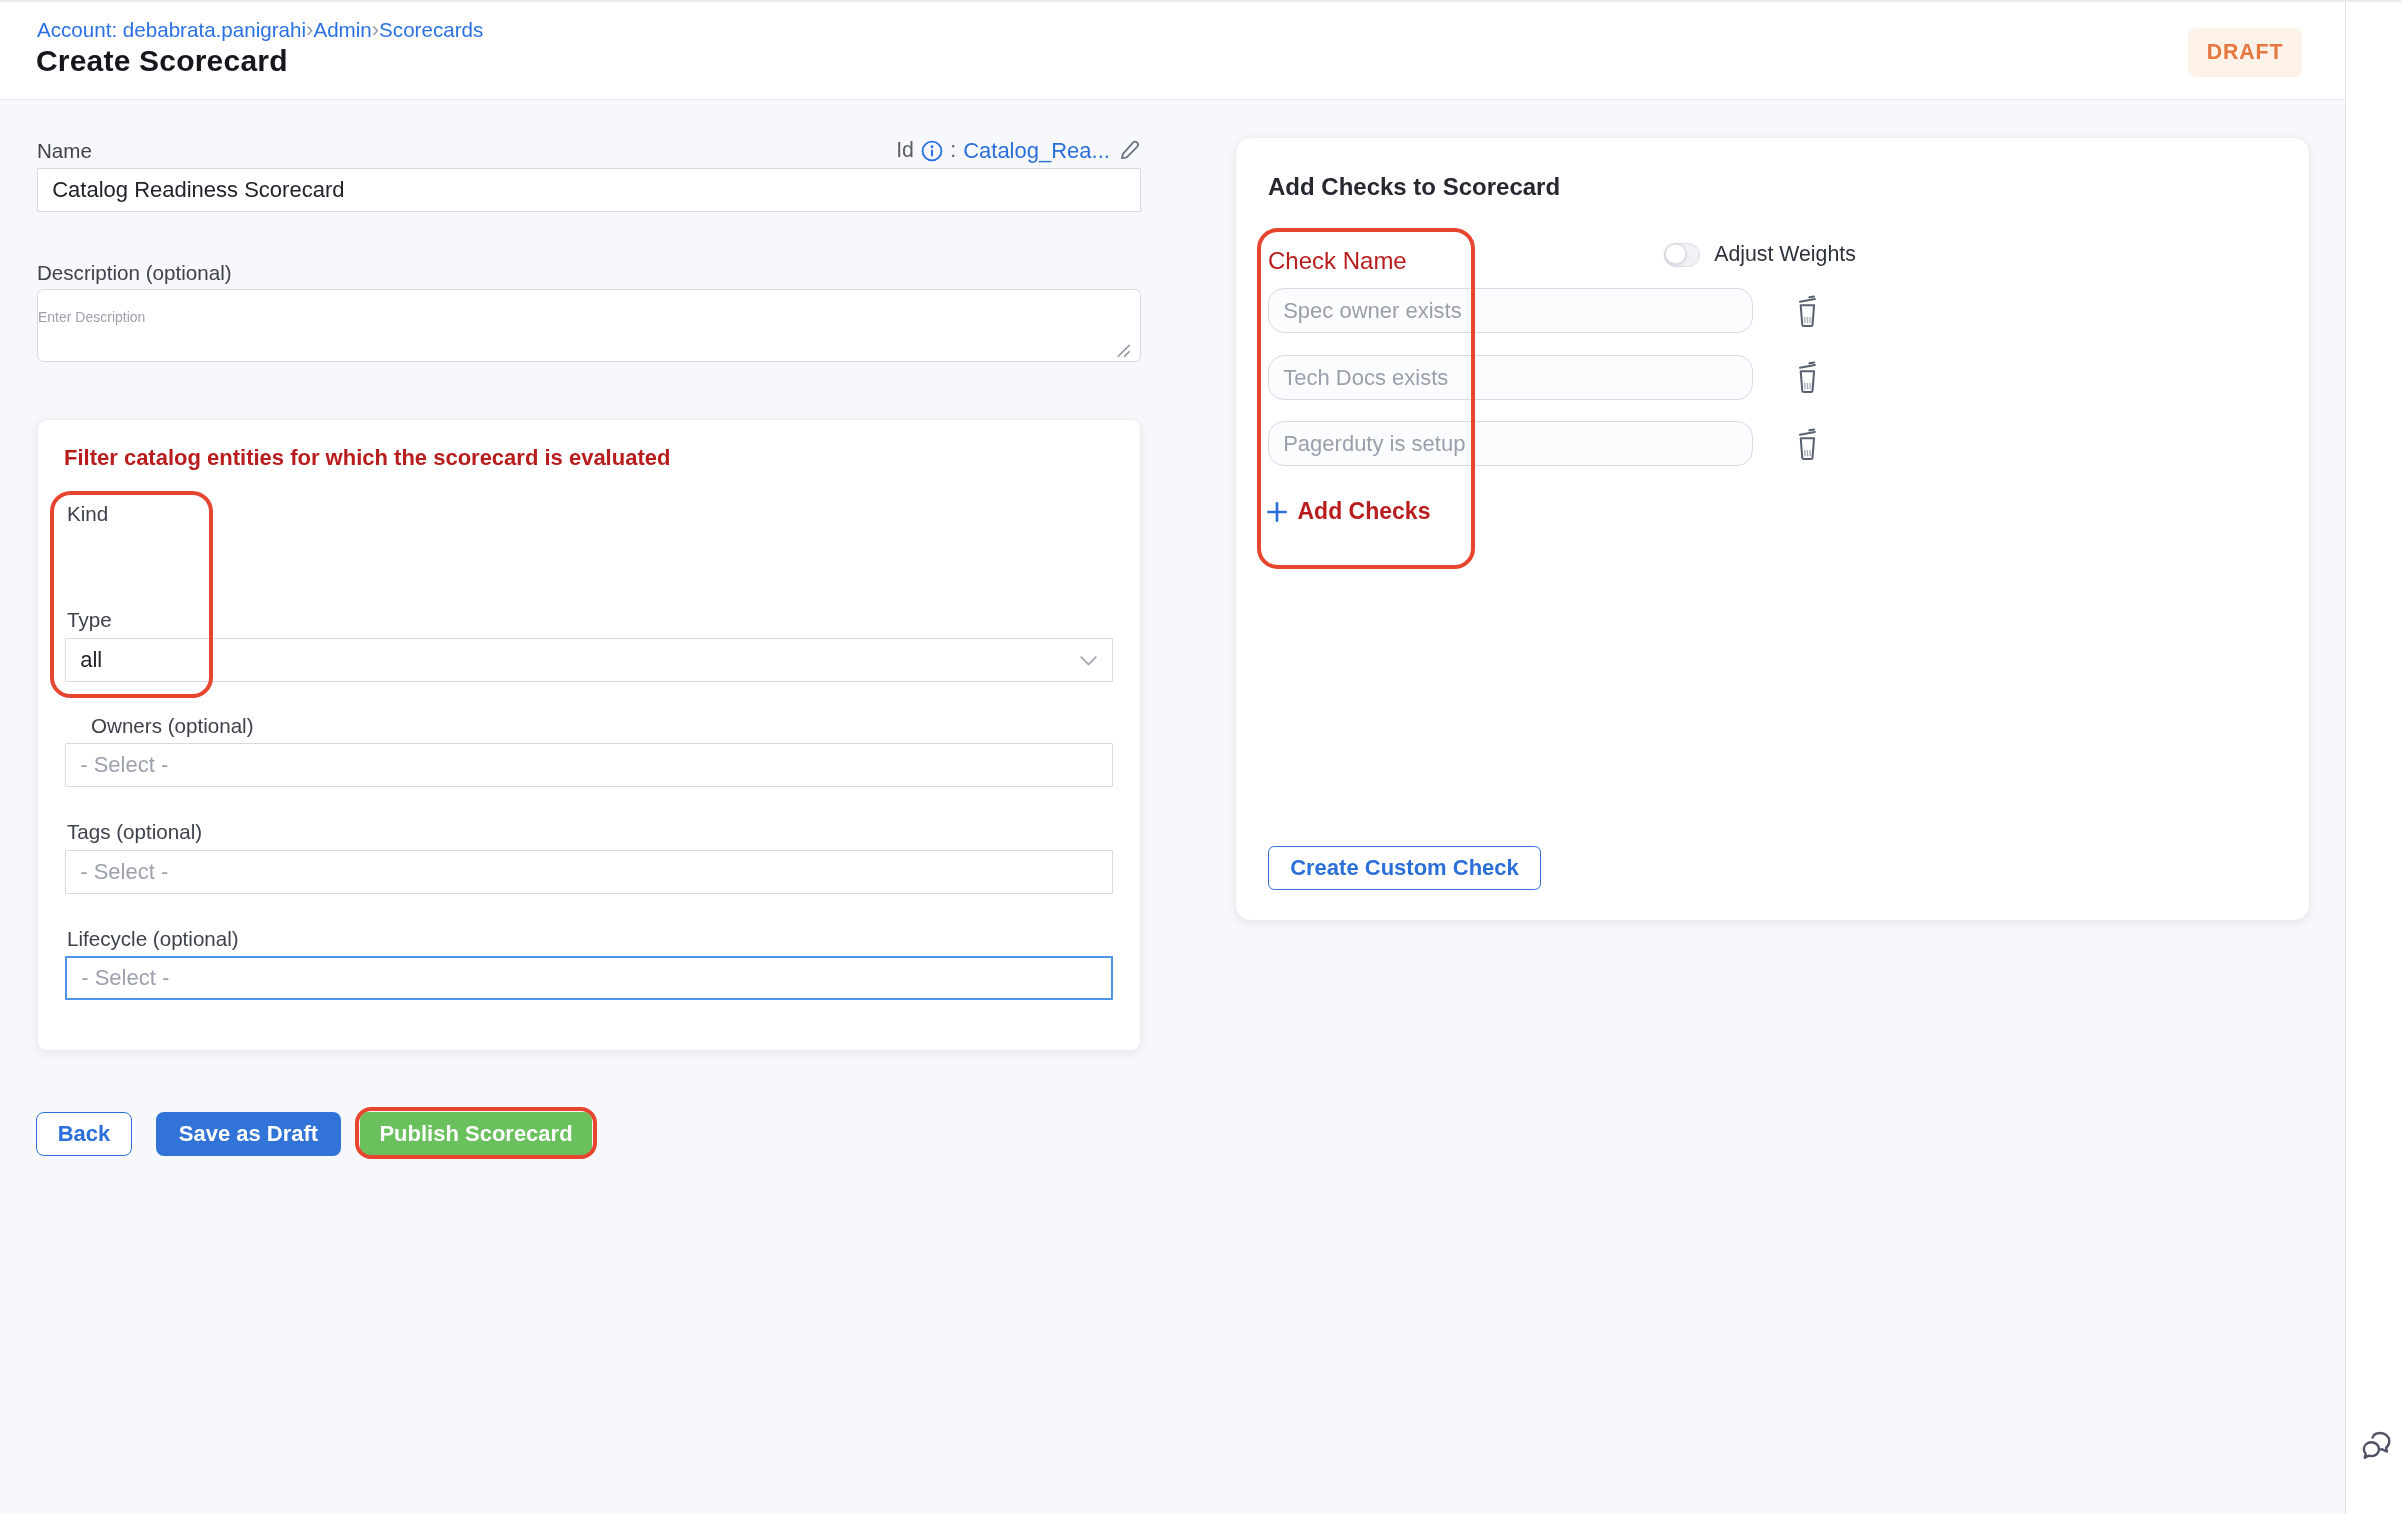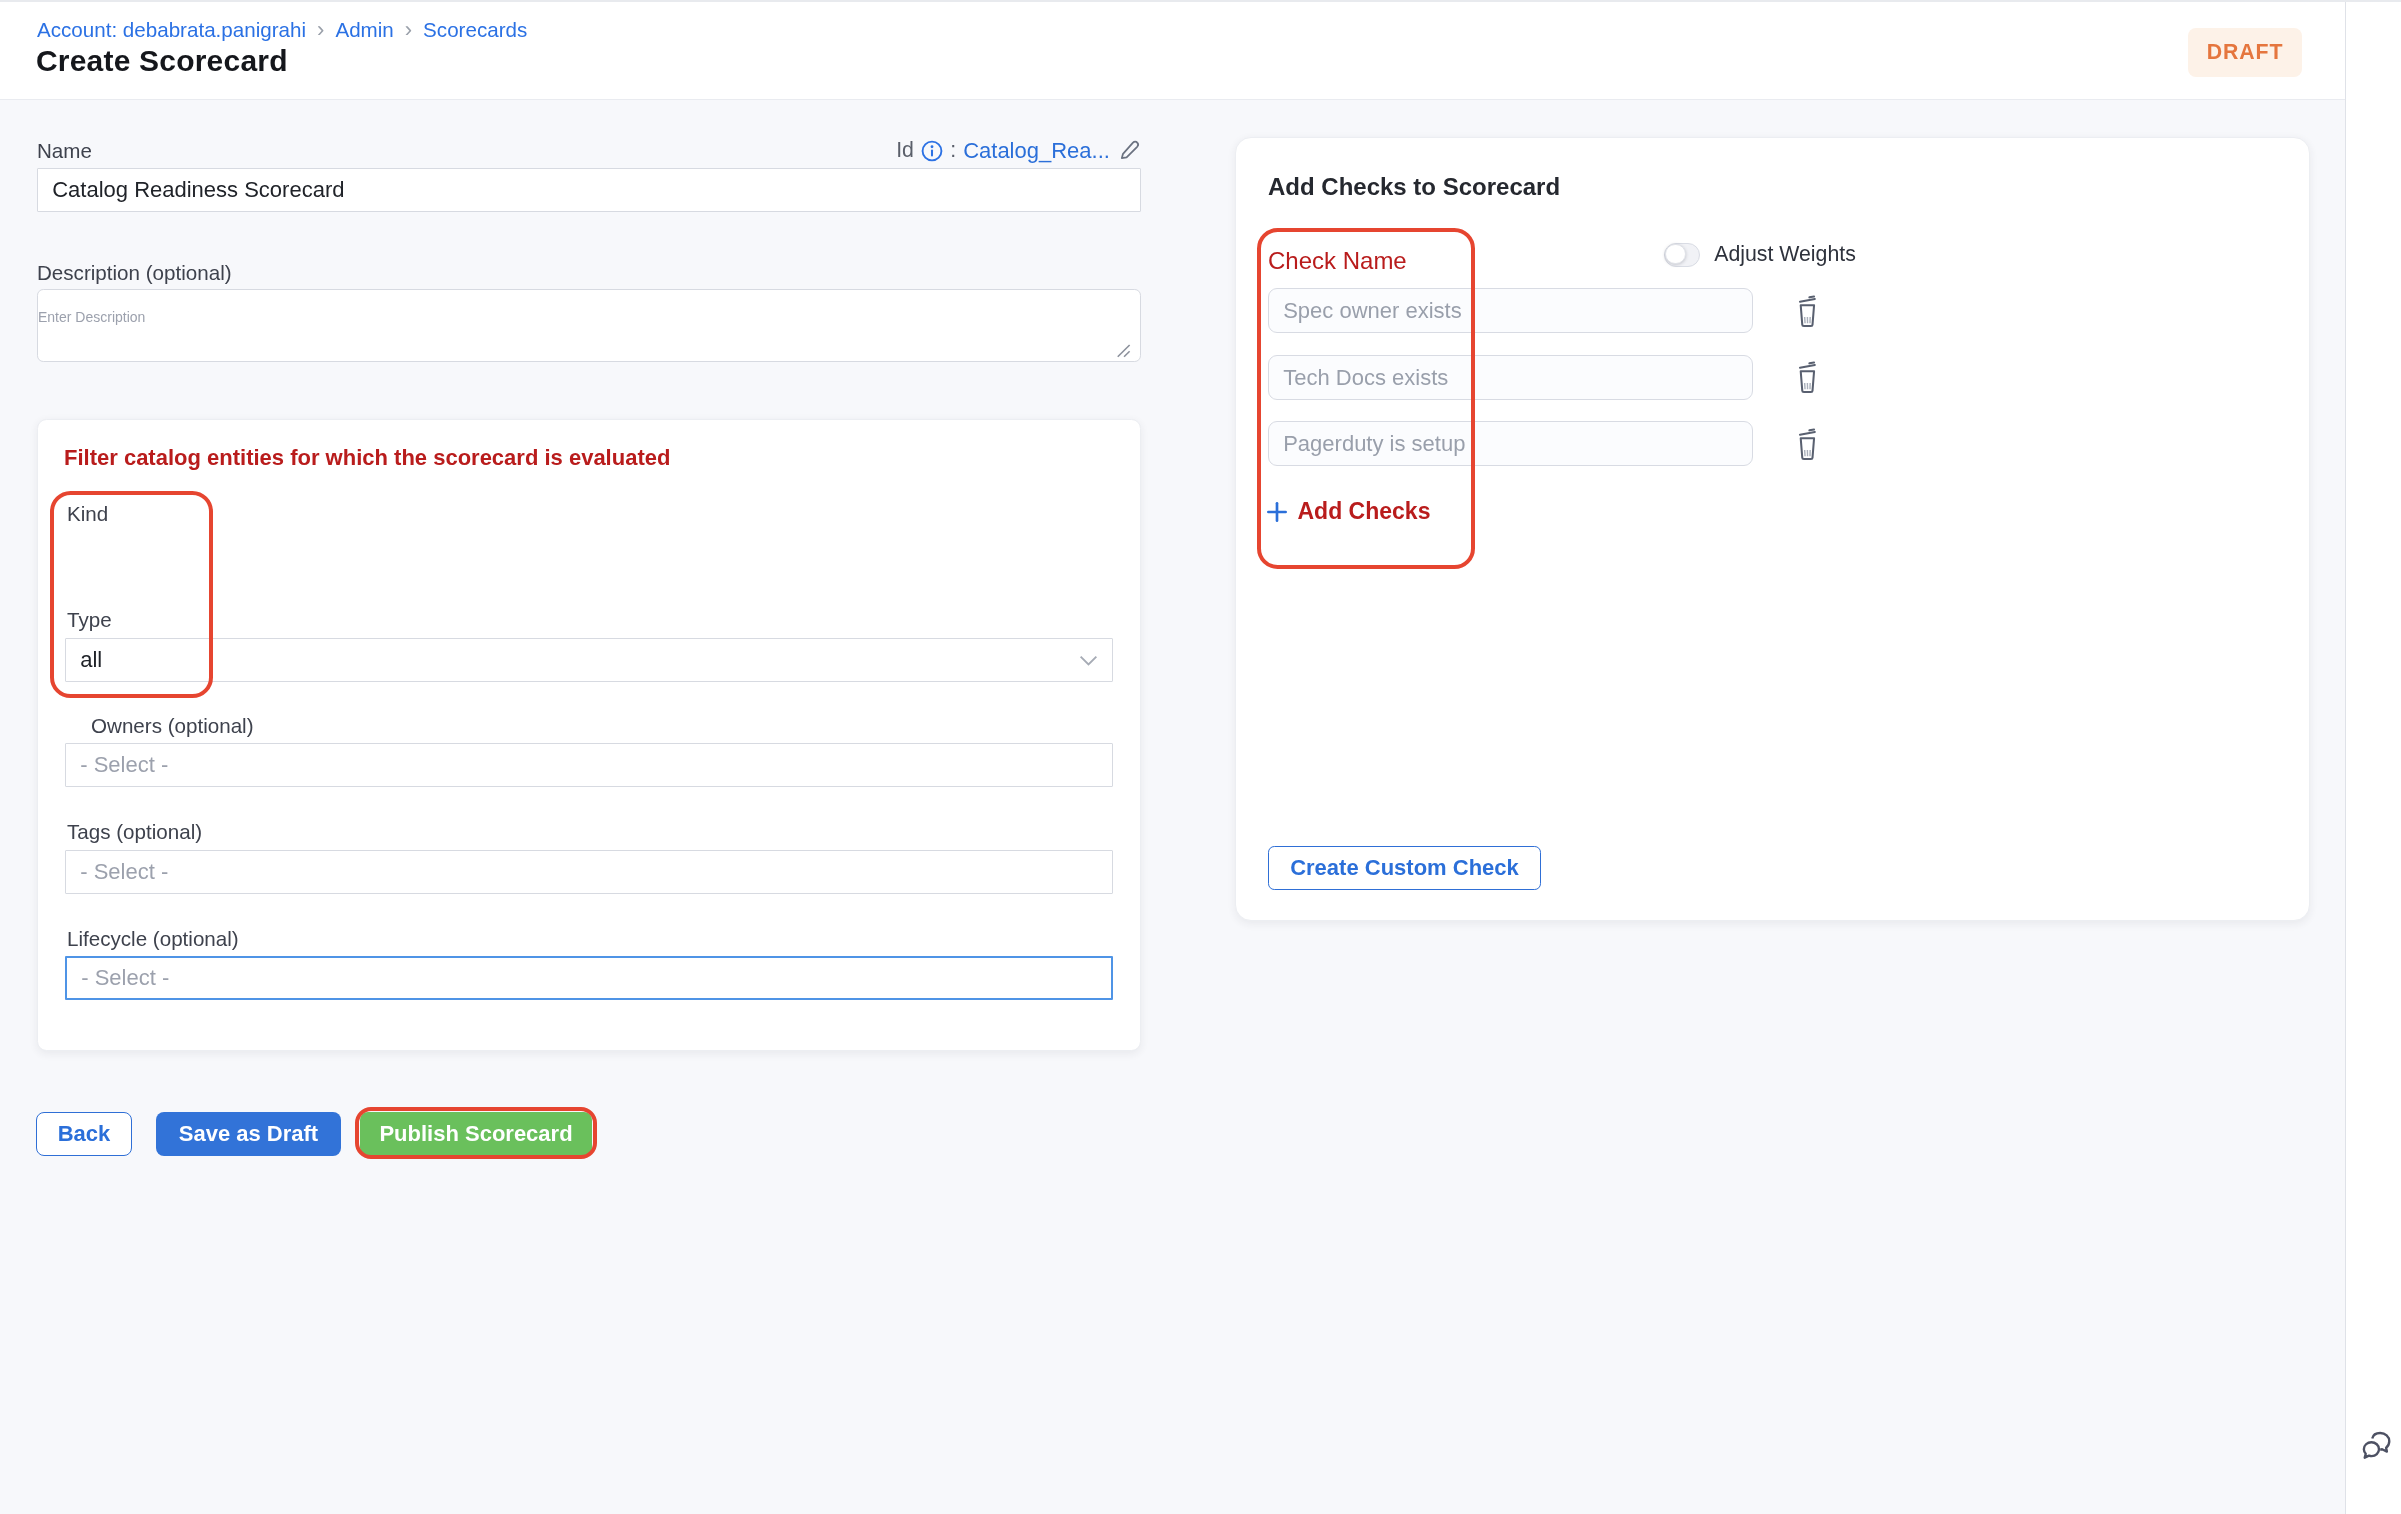--- a/index.html
+++ b/index.html
@@ -11,21 +11,21 @@
     overflow:hidden;
     color:#23262c;
   }
   .topline { position:absolute; left:0; top:0; width:2401px; height:2.4px; background:#e8eaee; z-index:5; }
 
   
   .topbar {
     position:absolute; left:0; top:0; width:2345px; height:100px;
     background:#ffffff; border-bottom:1.6px solid #e9ebf0; z-index:1;
   }
-  .breadcrumb { position:absolute; left:37px; top:17.4px; display:flex; align-items:center; gap:11px; font-size:20.6px; }
+  .breadcrumb { position:absolute; left:37px; top:17.4px; display:flex; align-items:center; font-size:20.6px; }
   .breadcrumb a { color:#2b71e4; text-decoration:none; cursor:pointer; }
   .crumb-sep { color:#9aa0aa; font-size:22px; }
   .page-title { position:absolute; left:36px; top:44px; font-size:30px; font-weight:700; color:#15171c; letter-spacing:0.2px; }
   .draft-badge {
     position:absolute; left:2188px; top:28px; width:114px; height:49px;
     background:#fdf2e8; color:#e5763e; border-radius:8px;
     display:flex; align-items:center; justify-content:center;
     font-size:21.3px; font-weight:600; letter-spacing:0.9px; z-index:2;
   }
 
@@ -99,21 +99,21 @@
     border:1.6px solid #d9dce4; position:relative; cursor:pointer;
   }
   .toggle-knob {
     position:absolute; left:0px; top:0px; width:20.6px; height:20.6px; border-radius:50%;
     background:#fff; border:0.8px solid #e0e2e8; box-shadow:0 0.8px 3.2px rgba(50,55,70,.25);
   }
   .toggle-label { font-size:21.3px; color:#2e323c; }
 
   .check-input {
     position:absolute; left:32px; width:485px; height:45px;
-    background:#fbfcfe; border:1.6px solid #d8dbe3; border-radius:9px;
+    background:#fbfcfe; border:1.6px solid #d8dbe3; border-radius:16px;
     font-size:22px; color:#999fab; padding:0 14.2px; outline:none;
     font-family:"Liberation Sans","DejaVu Sans",sans-serif;
   }
   .trash-btn { position:absolute; left:553px; width:36px; height:36px; background:none; border:none; cursor:pointer;
                display:flex; align-items:center; justify-content:center; }
 
   .add-checks { position:absolute; left:30px; top:360px; display:flex; align-items:center; gap:9.5px;
                 background:none; border:none; cursor:pointer; }
   .add-checks-text { font-size:23px; font-weight:700; color:#b91c1c; }
 

